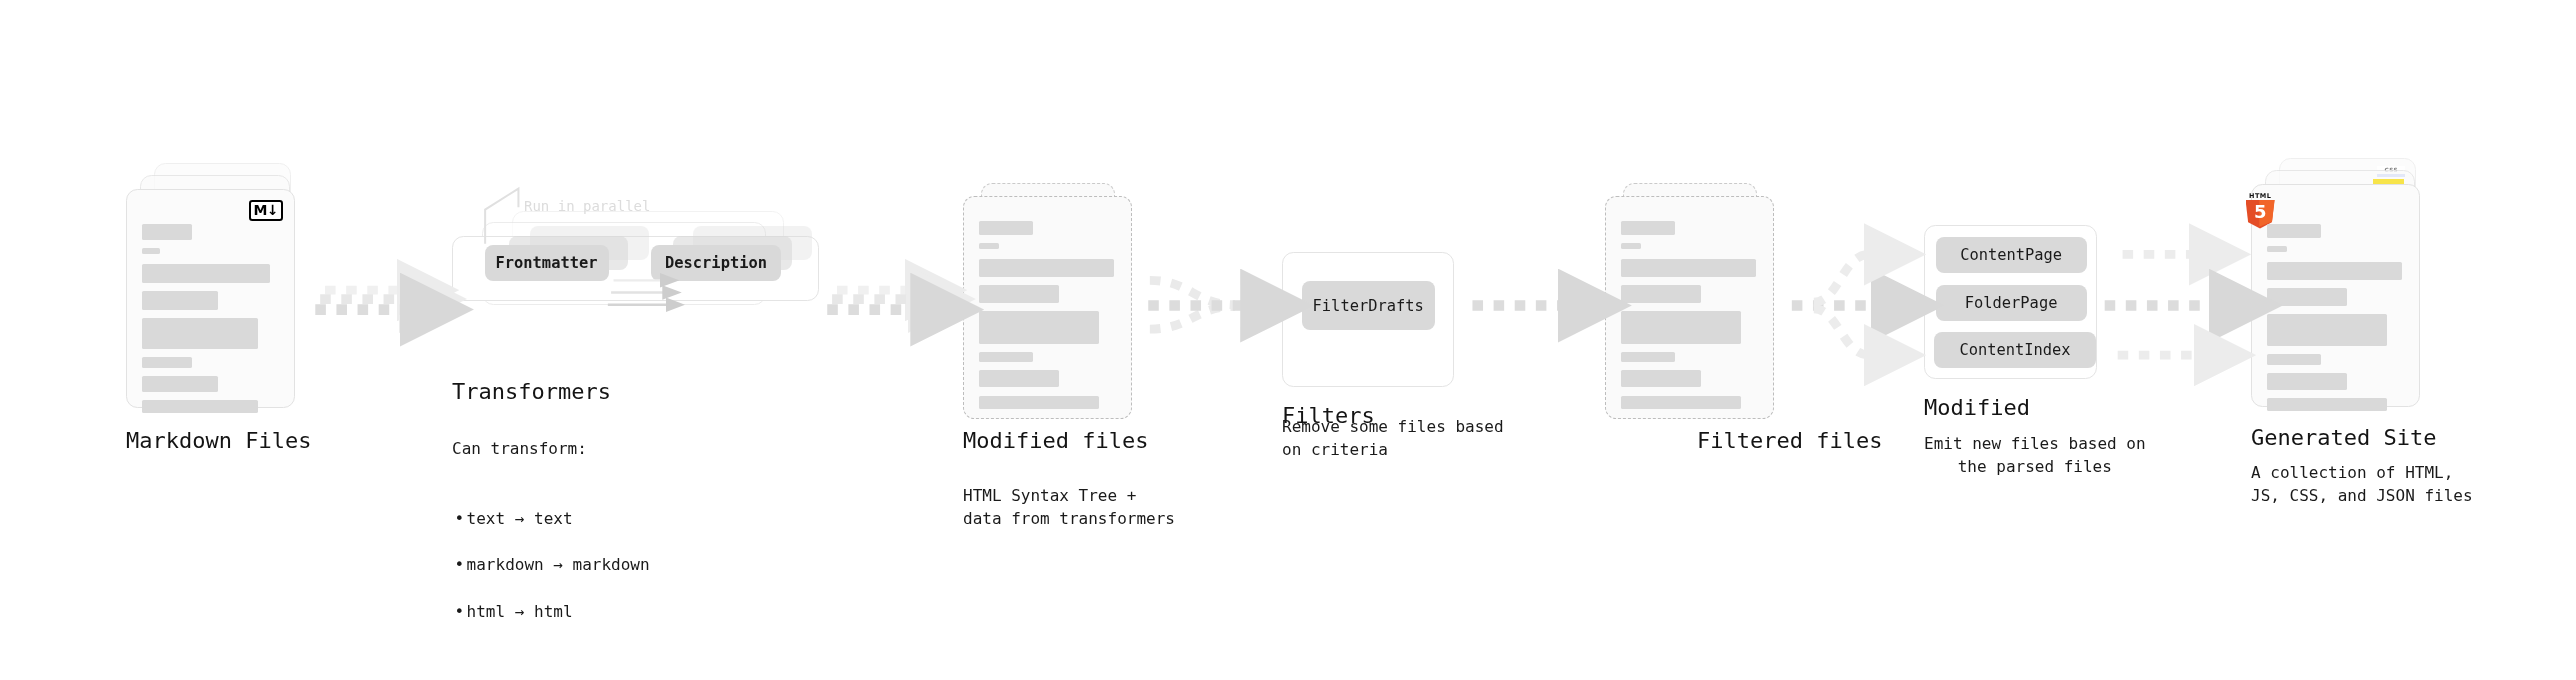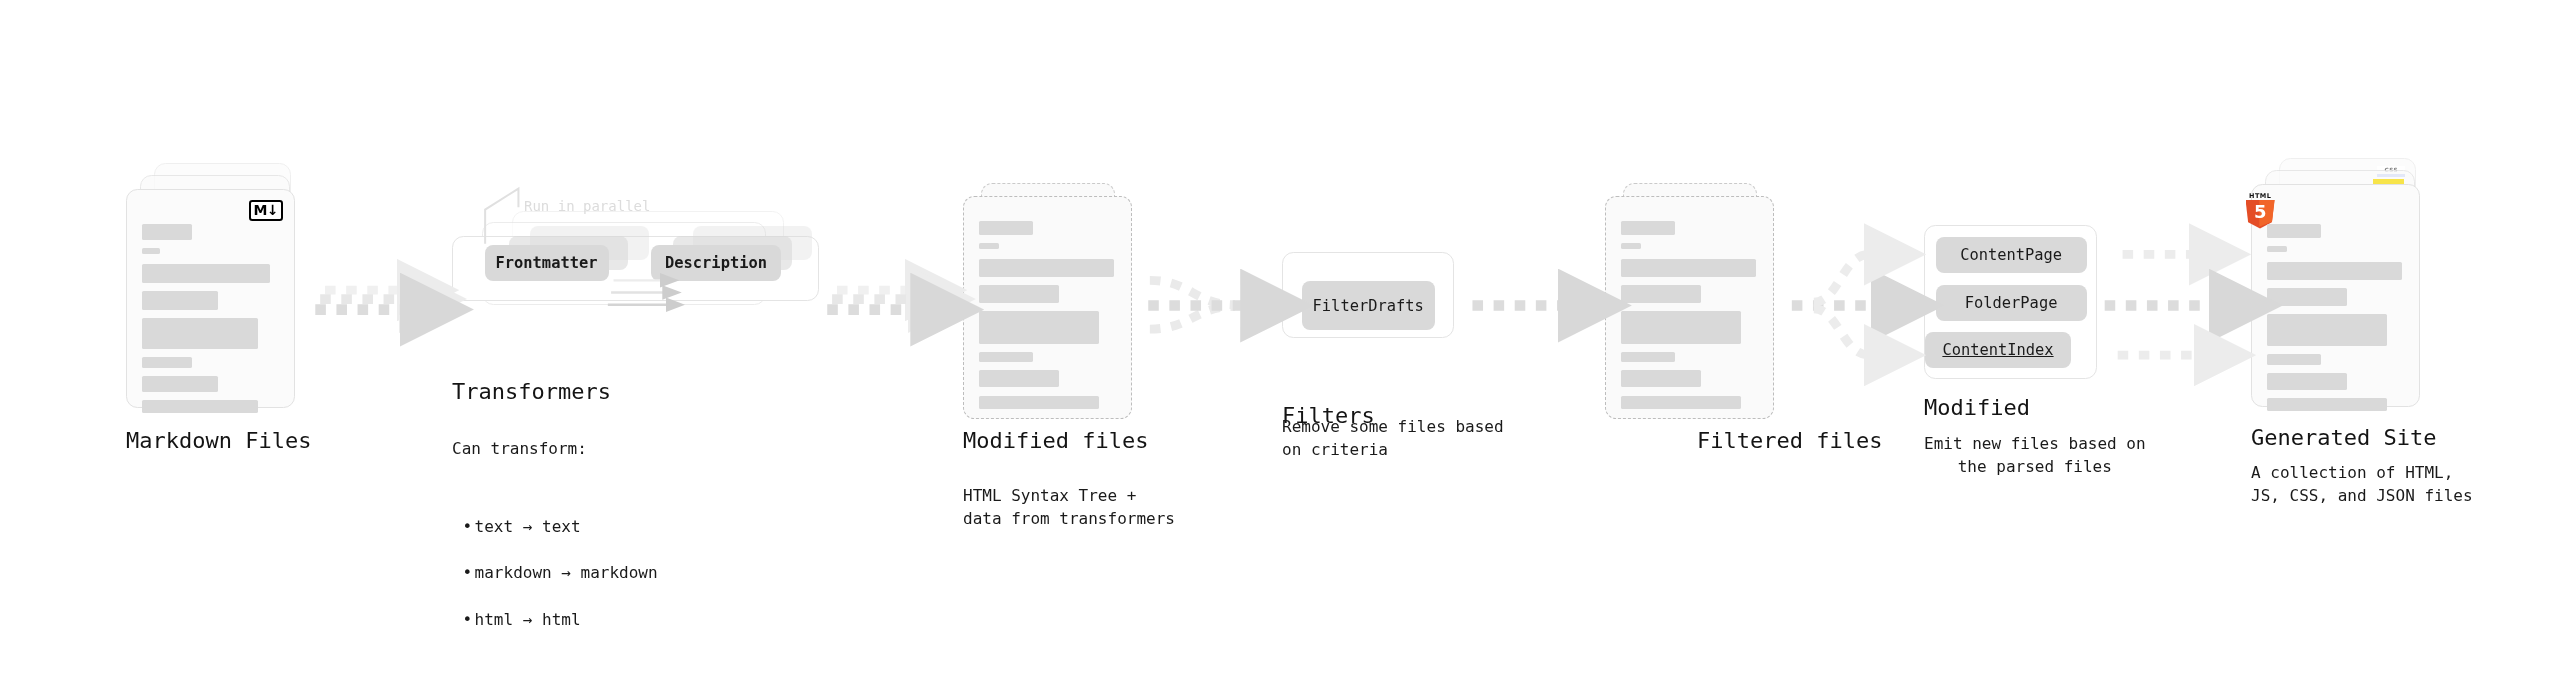--- a/index.html
+++ b/index.html
@@ -135,21 +135,21 @@
   }
   .caption-sub {
     position: absolute;
     font-family: "DejaVu Sans Mono", "Liberation Mono", monospace;
     font-size: 16px;
     line-height: 1.45;
     color: #1a1a1a;
     white-space: pre-line;
   }
   .caption-sub ul {
-    margin: 8px; padding-left: 14.6px; list-style: none;
+    margin: 0; padding-left: 14.6px; list-style: none;
   }
   .caption-sub li { position: relative; }
   .caption-sub li::before {
     content: "\2022";
     position: absolute; left: -12.2px; top: 0;
   }
 
   .parallel-label {
     position: absolute;
     font-family: "DejaVu Sans Mono", "Liberation Mono", monospace;
@@ -225,21 +225,21 @@
         <div class="bar" style="width:54px; height:10.6px;"></div>
         <div class="bar" style="width:80px; height:17px;"></div>
         <div class="bar" style="width:120px; height:13px;"></div>
       </div>
     </div>
   </div>
   <div class="caption-title" style="left:963px; top:428px;">Modified files</div>
   <div class="caption-sub" style="left:963px; top:448px;margin-top:36px;">HTML Syntax Tree +
 data from transformers</div>
 
-  <div class="group" style="left:1282px; top:252px; width:172px; height:86px;">
+  <div class="group" style="left:1282px; top:252px; width:172px; height:135px;">
     <div class="chip" style="left:18.7px; top:28px; width:133px; height:49px;">FilterDrafts</div>
   </div>
   <div class="caption-title" style="left:1282px; top:387px;margin-top:16px;">Filters</div>
   <div class="caption-sub" style="left:1282px; top:415px;">Remove some files based
 on criteria</div>
 
   <div class="doc-stack" style="left:1605px; top:183px; width:187px; height:244px;">
     <div class="doc dashed back1" style="left:18px; top:0px; width:134px; height:203px;"></div>
     <div class="doc dashed" style="left:0px; top:13px; width:169px; height:223px;">
       <div class="doc-body" style="top:24.4px;">
@@ -252,21 +252,21 @@
         <div class="bar" style="width:80px; height:17px;"></div>
         <div class="bar" style="width:120px; height:13px;"></div>
       </div>
     </div>
   </div>
   <div class="caption-title" style="left:1697px; top:428px;text-align:right;">Filtered files</div>
 
   <div class="group" style="left:1924px; top:225px; width:173px; height:154px;">
     <div class="chip" style="left:10.6px; top:11.4px; width:151px; height:36px;">ContentPage</div>
     <div class="chip" style="left:10.6px; top:59px; width:151px; height:36px;">FolderPage</div>
-    <div class="chip" style="left:0; top:106px; width:146px; height:36px;text-decoration:underline;">ContentIndex</div>
+    <div class="chip" style="left:9px; top:106px; width:162px; height:36px;">ContentIndex</div>
   </div>
   <div class="caption-title" style="left:1924px; top:395px;">Modified</div>
   <div class="caption-sub" style="left:1924px; top:432px;text-align:center;">Emit new files based on
 the parsed files</div>
 
   <div class="doc-stack" style="left:2251px; top:158px; width:203px; height:260px;">
     <div class="doc back2" style="left:28px; top:0px; width:137px; height:203px;">
       <div class="badge css-badge" style="right:9.8px; top:6.5px;">CSS</div>
     </div>
     <div class="doc back1" style="left:14px; top:12.2px; width:150px; height:211px;">

